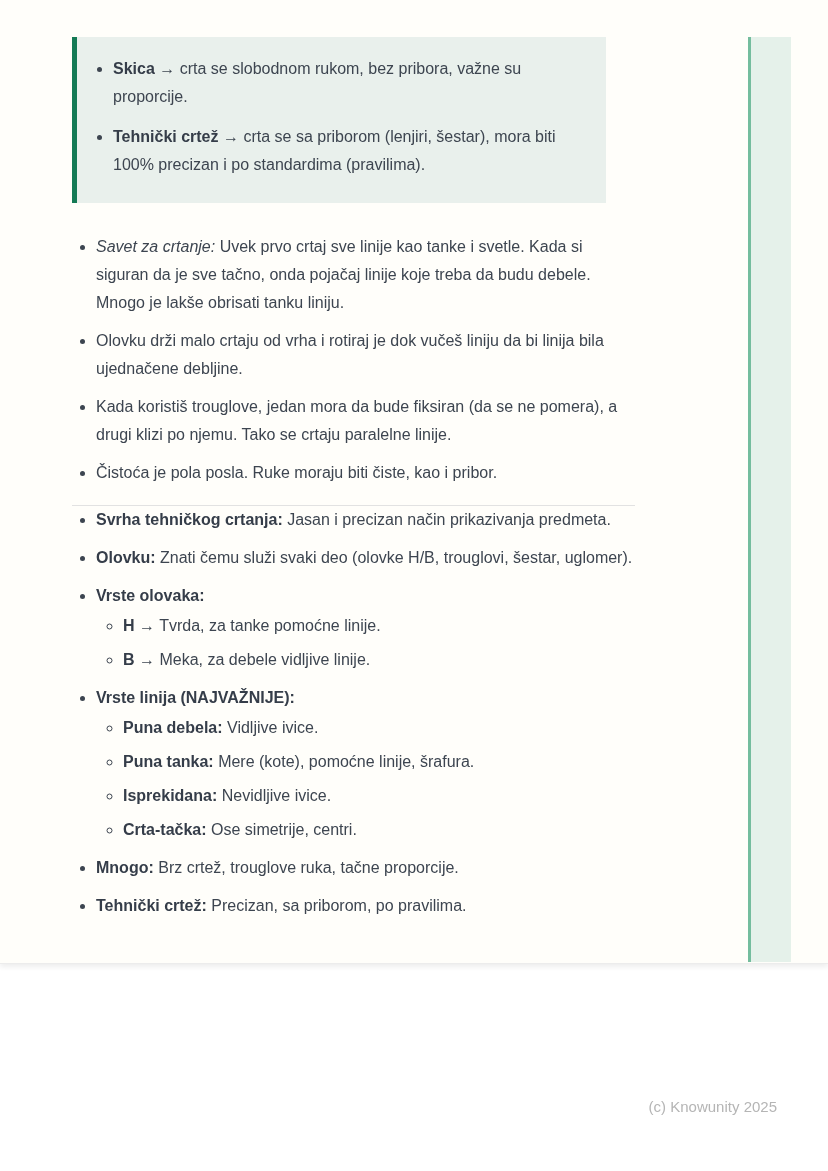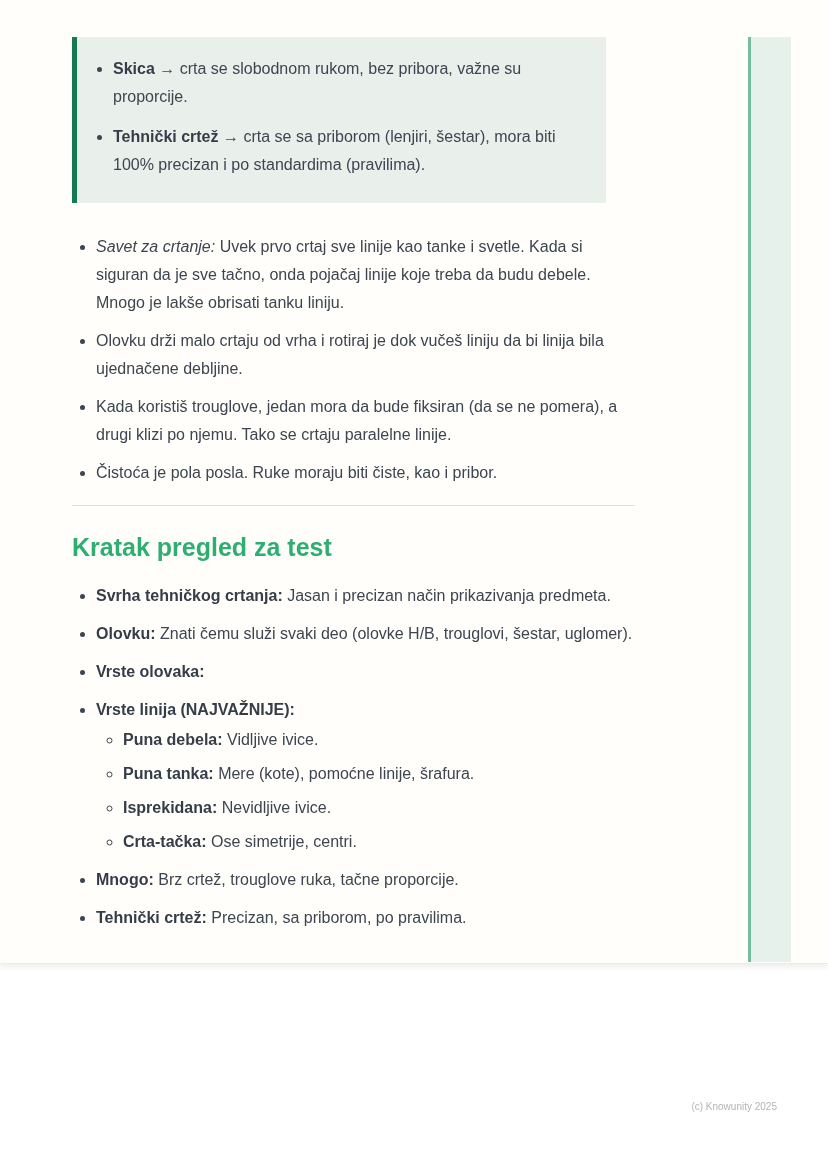--- a/index.html
+++ b/index.html
@@ -55,21 +55,21 @@
   }
   h2.section-heading{
     margin:26px 0 20px 0;
     font-size:25px;line-height:30px;
     font-weight:700;
     color:#2fae72;
   }
   .footer-credit{
     position:absolute;
     right:51px;top:1100px;
-    font-size:10px;line-height:14px;
+    font-size:15px;line-height:14px;
     color:#b5b5b5;
   }
 </style>
 </head>
 <body>
 
 <div class="page-card">
   <div class="accent-strip"></div>
 
   <div class="content">
@@ -83,27 +83,30 @@
 
     <ul class="tips-list">
       <li><em class="lead">Savet za crtanje:</em> <span>Uvek prvo crtaj sve linije kao tanke i svetle. Kada si siguran da je sve tačno, onda pojačaj linije koje treba da budu debele. Mnogo je lakše obrisati tanku liniju.</span></li>
       <li><span>Olovku drži malo crtaju od vrha i rotiraj je dok vučeš liniju da bi linija bila ujednačene debljine.</span></li>
       <li><span>Kada koristiš trouglove, jedan mora da bude fiksiran (da se ne pomera), a drugi klizi po njemu. Tako se crtaju paralelne linije.</span></li>
       <li><span>Čistoća je pola posla. Ruke moraju biti čiste, kao i pribor.</span></li>
     </ul>
 
     <hr class="divider">
 
-    <h2 class="section-heading">Kratak pregled za test</h2>
 
     <ul class="review-list">
       <li><strong>Svrha tehničkog crtanja:</strong> <span>Jasan i precizan način prikazivanja predmeta.</span></li>
       <li><strong>Olovku:</strong> <span>Znati čemu služi svaki deo (olovke H/B, trouglovi, šestar, uglomer).</span></li>
       <li>
         <strong>Vrste olovaka:</strong>
+        <ul class="sub-list">
+          <li><strong>H</strong> <span>→</span> <span>Tvrda, za tanke pomoćne linije.</span></li>
+          <li><strong>B</strong> <span>→</span> <span>Meka, za debele vidljive linije.</span></li>
+        </ul>
       </li>
       <li>
         <strong>Vrste linija (NAJVAŽNIJE):</strong>
         <ul class="sub-list">
           <li><strong>Puna debela:</strong> <span>Vidljive ivice.</span></li>
           <li><strong>Puna tanka:</strong> <span>Mere (kote), pomoćne linije, šrafura.</span></li>
           <li><strong>Isprekidana:</strong> <span>Nevidljive ivice.</span></li>
           <li><strong>Crta-tačka:</strong> <span>Ose simetrije, centri.</span></li>
         </ul>
       </li>

